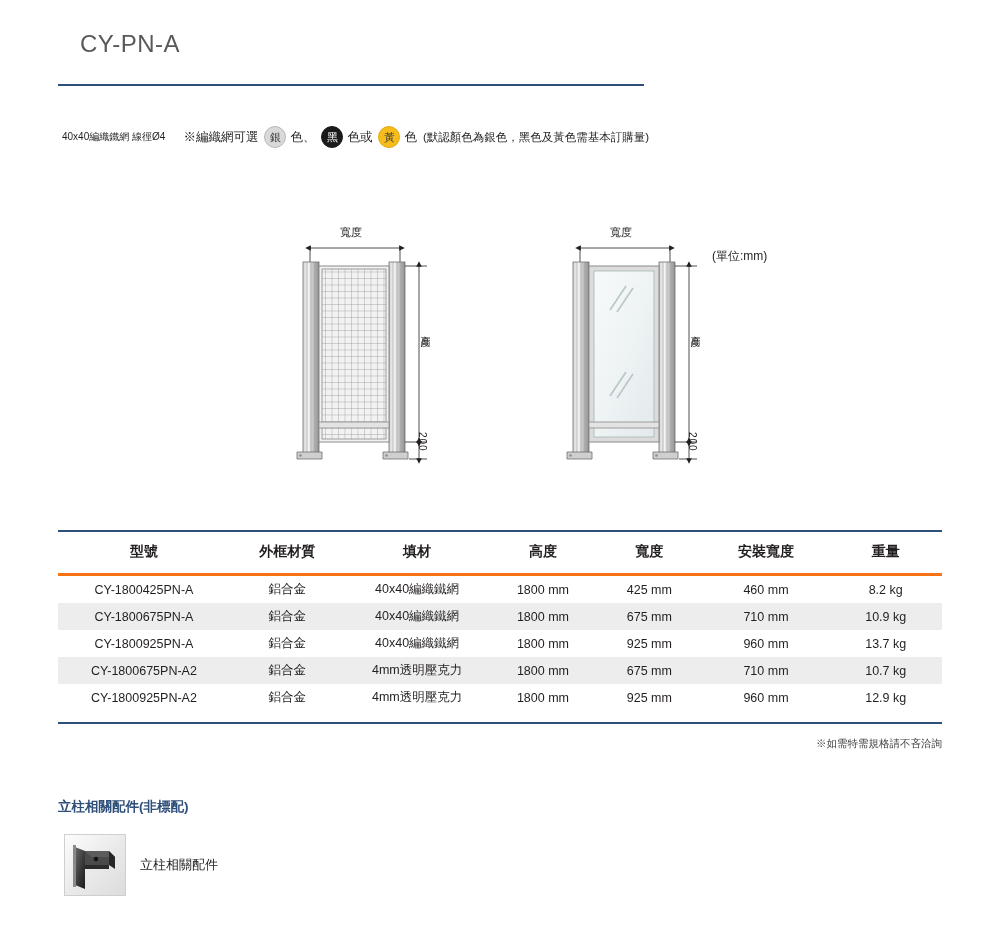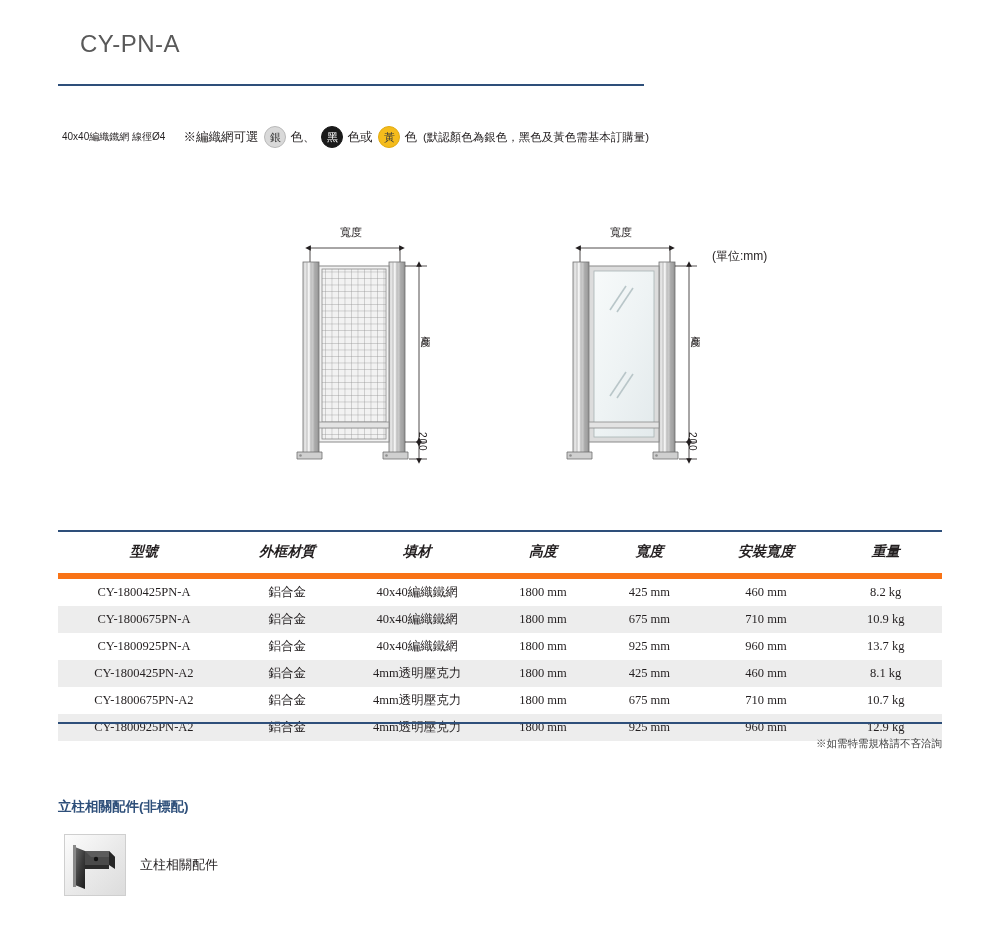--- a/index.html
+++ b/index.html
@@ -78,25 +78,24 @@
     font-size: 12px; color: #231f20;
   }
 
   
   .table-wrap { position: absolute; left: 58px; top: 530px; width: 884px; }
   table { border-collapse: collapse; width: 884px; }
   thead th {
     font-size: 14px; font-weight: bold; padding: 11px 2px 12px;
     text-align: center; color: #231f20;
   }
-  thead { border-top: 2px solid #2e4f7a; border-bottom: 6px solid #f97316; font-style: italic; }
+  thead { border-top: 2px solid #2e4f7a; border-bottom: 3px solid #f97316; }
   tbody td {
     font-size: 12.5px; padding: 5px 2px; text-align: center;
     color: #231f20;
-    font-family: Liberation Serif, serif;
   }
   tbody tr:nth-child(even) { background: #ededed; }
   .table-bottom-rule {
     position: absolute; left: 58px; top: 722px;
     width: 884px; height: 2px; background: #2e4f7a;
   }
   .table-note {
     position: absolute; right: 58px; top: 737px;
     font-size: 10.5px; color: #3c3c3c;
   }
@@ -286,29 +285,20 @@
         <tr>
           <td>CY-1800925PN-A</td>
           <td>鋁合金</td>
           <td>40x40編織鐵網</td>
           <td>1800 mm</td>
           <td>925 mm</td>
           <td>960 mm</td>
           <td>13.7 kg</td>
         </tr>
         <tr>
-          <td>CY-1800425PN-A2</td>
-          <td>鋁合金</td>
-          <td>4mm透明壓克力</td>
-          <td>1800 mm</td>
-          <td>425 mm</td>
-          <td>460 mm</td>
-          <td>8.1 kg</td>
-        </tr>
-        <tr>
           <td>CY-1800675PN-A2</td>
           <td>鋁合金</td>
           <td>4mm透明壓克力</td>
           <td>1800 mm</td>
           <td>675 mm</td>
           <td>710 mm</td>
           <td>10.7 kg</td>
         </tr>
         <tr>
           <td>CY-1800925PN-A2</td>

